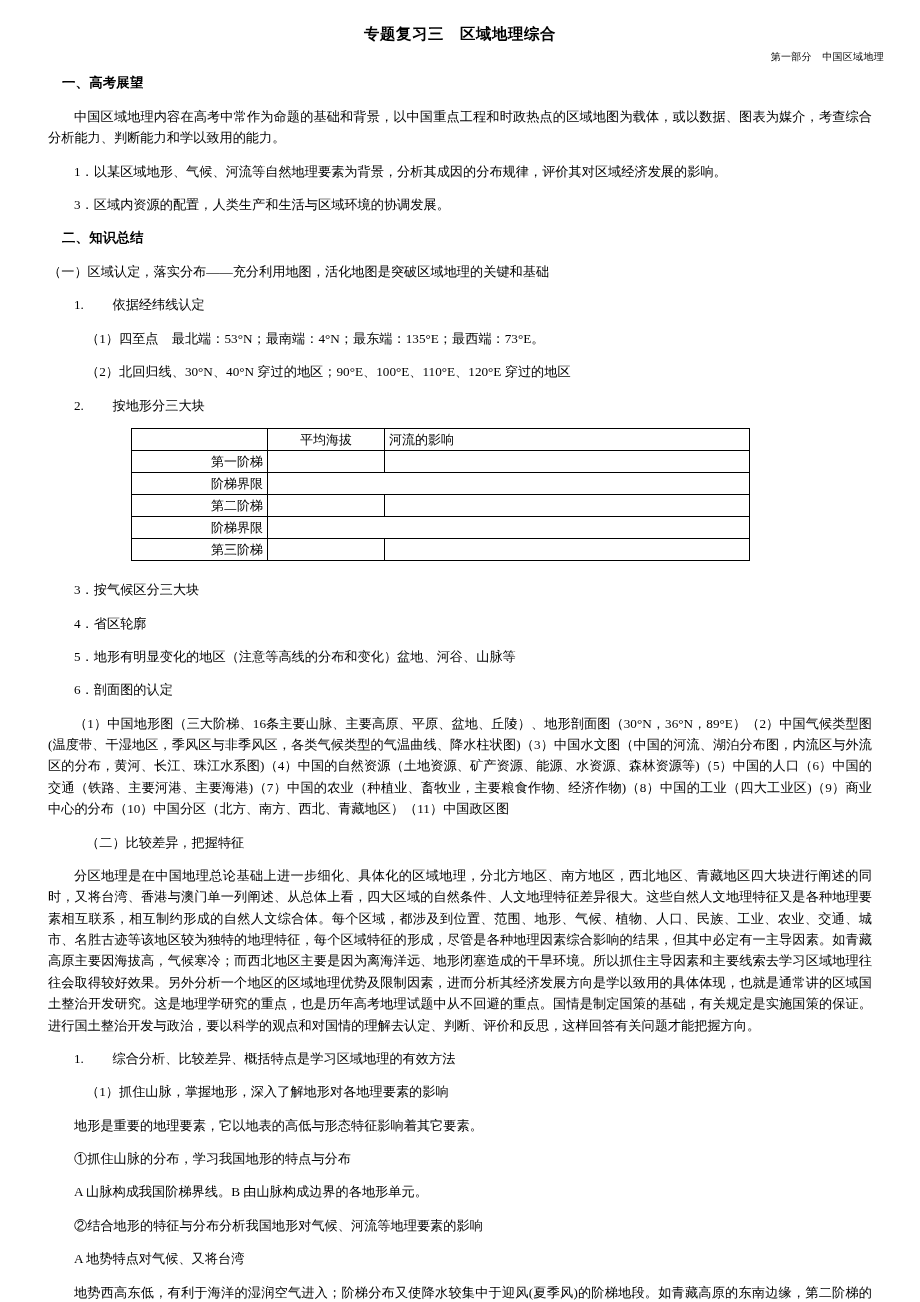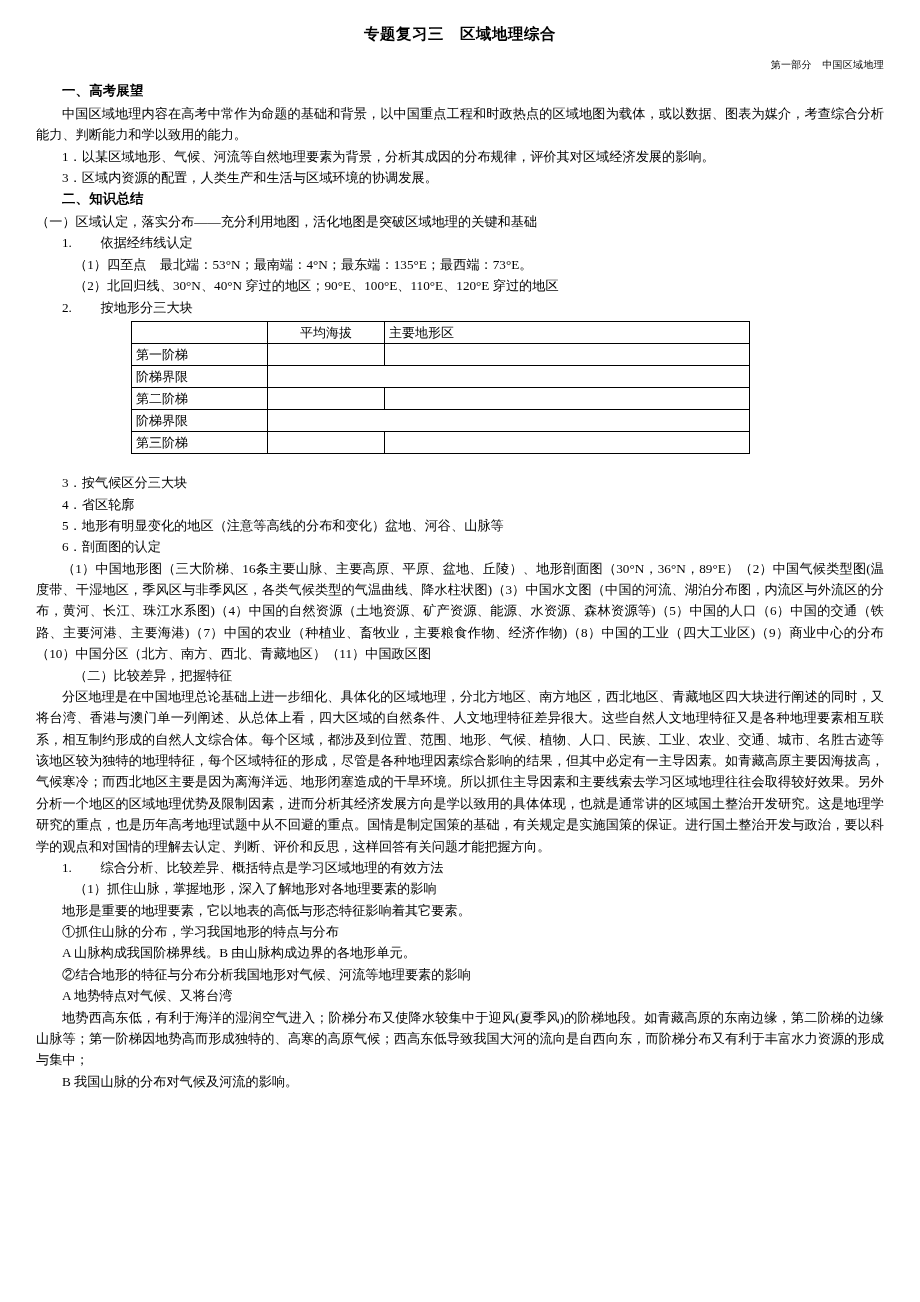--- a/index.html
+++ b/index.html
@@ -24,39 +24,39 @@
   }
   .doc {
     font-size: 13.2px;
     line-height: 1.62;
   }
   .doc-title {
     text-align: center;
     font-weight: bold;
     font-size: 15.4px;
     letter-spacing: 0.6px;
-    margin: 4px 0 10px 0;
+    margin: 4px 0 2px 0;
     font-family: "Liberation Sans", "DejaVu Sans", sans-serif;
   }
   .doc-subtitle {
     text-align: right;
     font-size: 10px;
     letter-spacing: 0.3px;
     margin: 0 0 7px 0;
   }
   .sec-head {
     font-weight: bold;
     font-size: 13.4px;
     margin: 0 0 1px 0;
     text-indent: 26px;
     font-family: "Liberation Sans", "DejaVu Sans", sans-serif;
     letter-spacing: 0.2px;
   }
   p {
-    margin: 0;
+    margin: 12px;
     padding: 0;
   }
   .p-ind2 { text-indent: 26px; text-align: justify; }
   .p-num {
     text-indent: 0;
     padding-left: 26px;
     text-align: justify;
   }
   .p-num-wide {
     text-indent: 0;
@@ -73,21 +73,21 @@
     margin: 3px 0 18px 95px;
     table-layout: fixed;
   }
   table.steps td {
     border: 1px solid #000000;
     height: 21px;
     font-size: 13px;
     padding: 0 4px;
     vertical-align: middle;
   }
-  td.c1 { width: 127px; text-align: left; }
+  td.c1 { width: 127px; text-align: right; }
   td.c2 { width: 108px; text-align: center; }
   td.c3 { text-align: left; padding-left: 55px; }
   td.merged { text-align: left; }
 </style>
 </head>
 <body>
 
 <div class="page">
   <div class="doc">
 
@@ -114,21 +114,21 @@
       <span>2.</span>
       <span class="num-gap"></span>
       <span>按地形分三大块</span>
     </p>
 
     <table class="steps">
       <tbody>
         <tr>
           <td class="c1"></td>
           <td class="c2">平均海拔</td>
-          <td class="c3">主要地形区</td>
+          <td class="c3">河流的影响</td>
         </tr>
         <tr>
           <td class="c1">第一阶梯</td>
           <td class="c2"></td>
           <td class="c3"></td>
         </tr>
         <tr>
           <td class="c1">阶梯界限</td>
           <td class="merged" colspan="2"></td>
         </tr>

